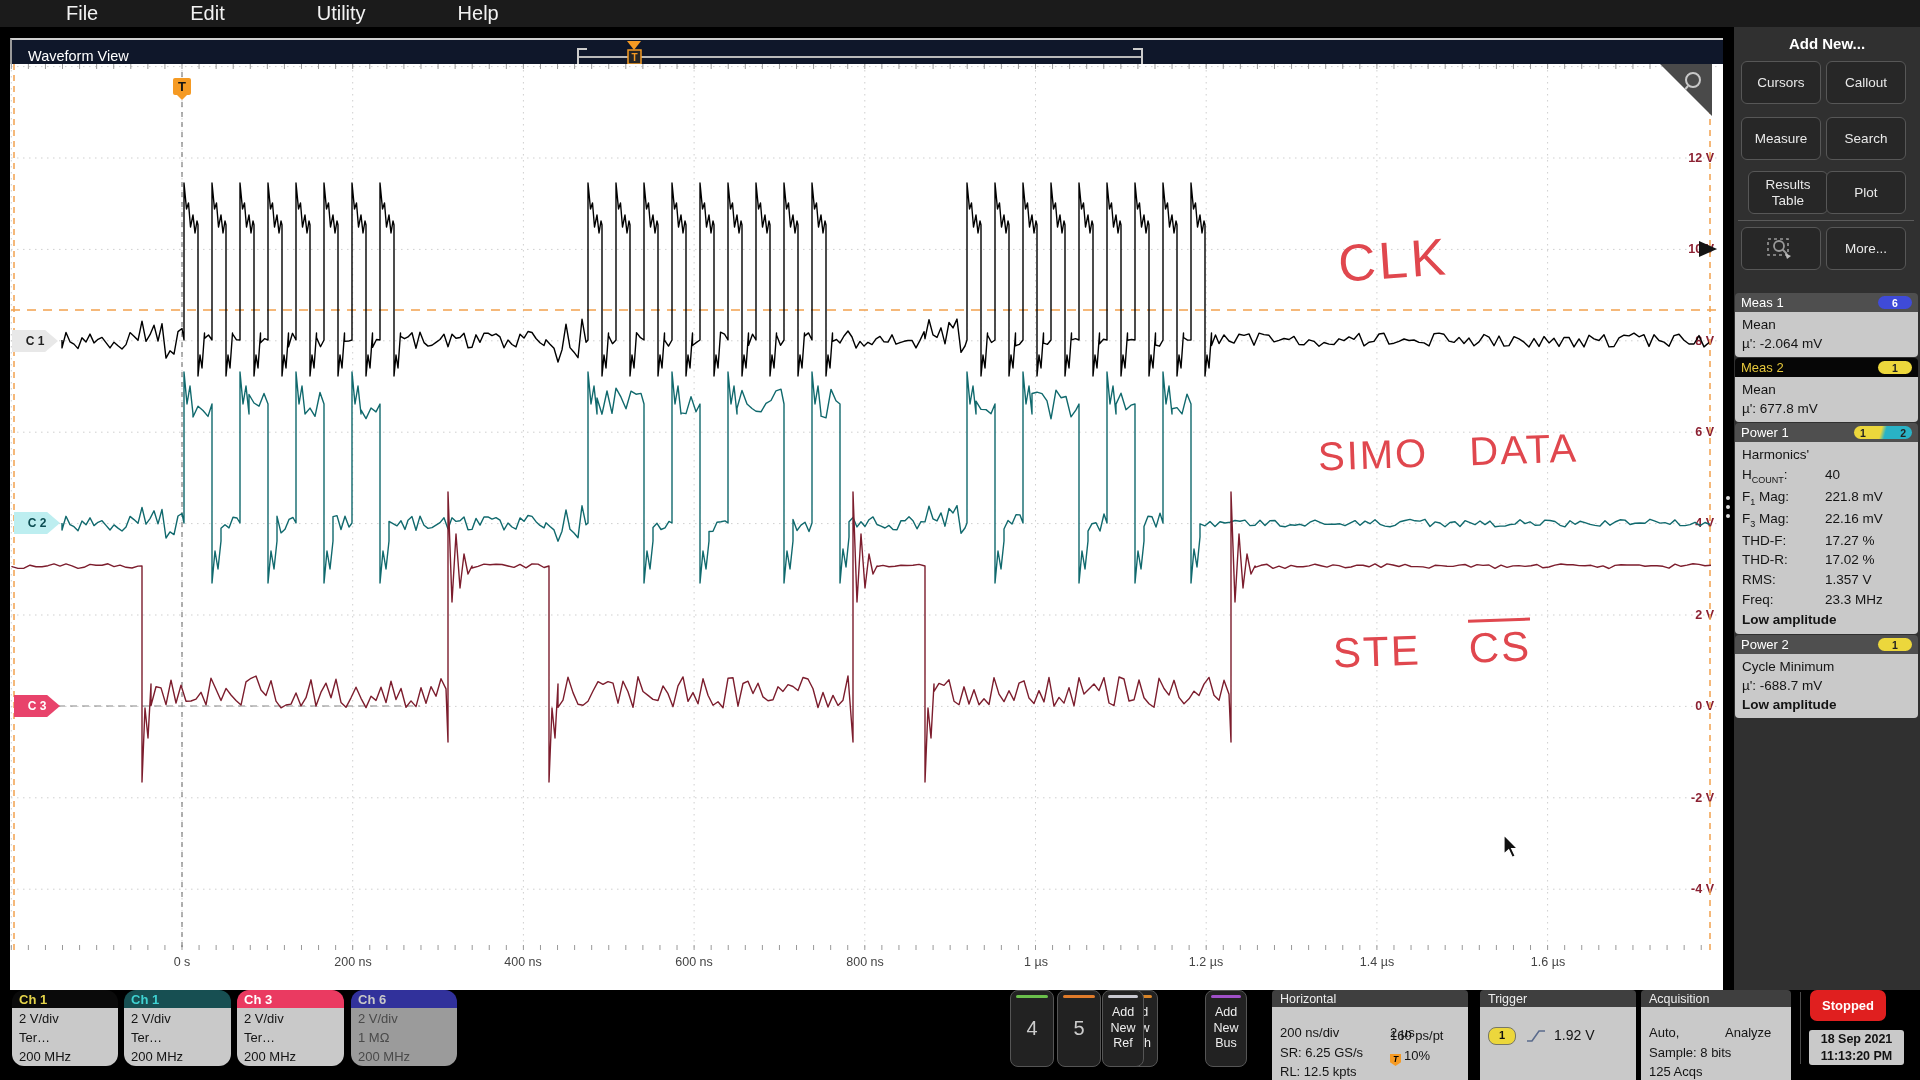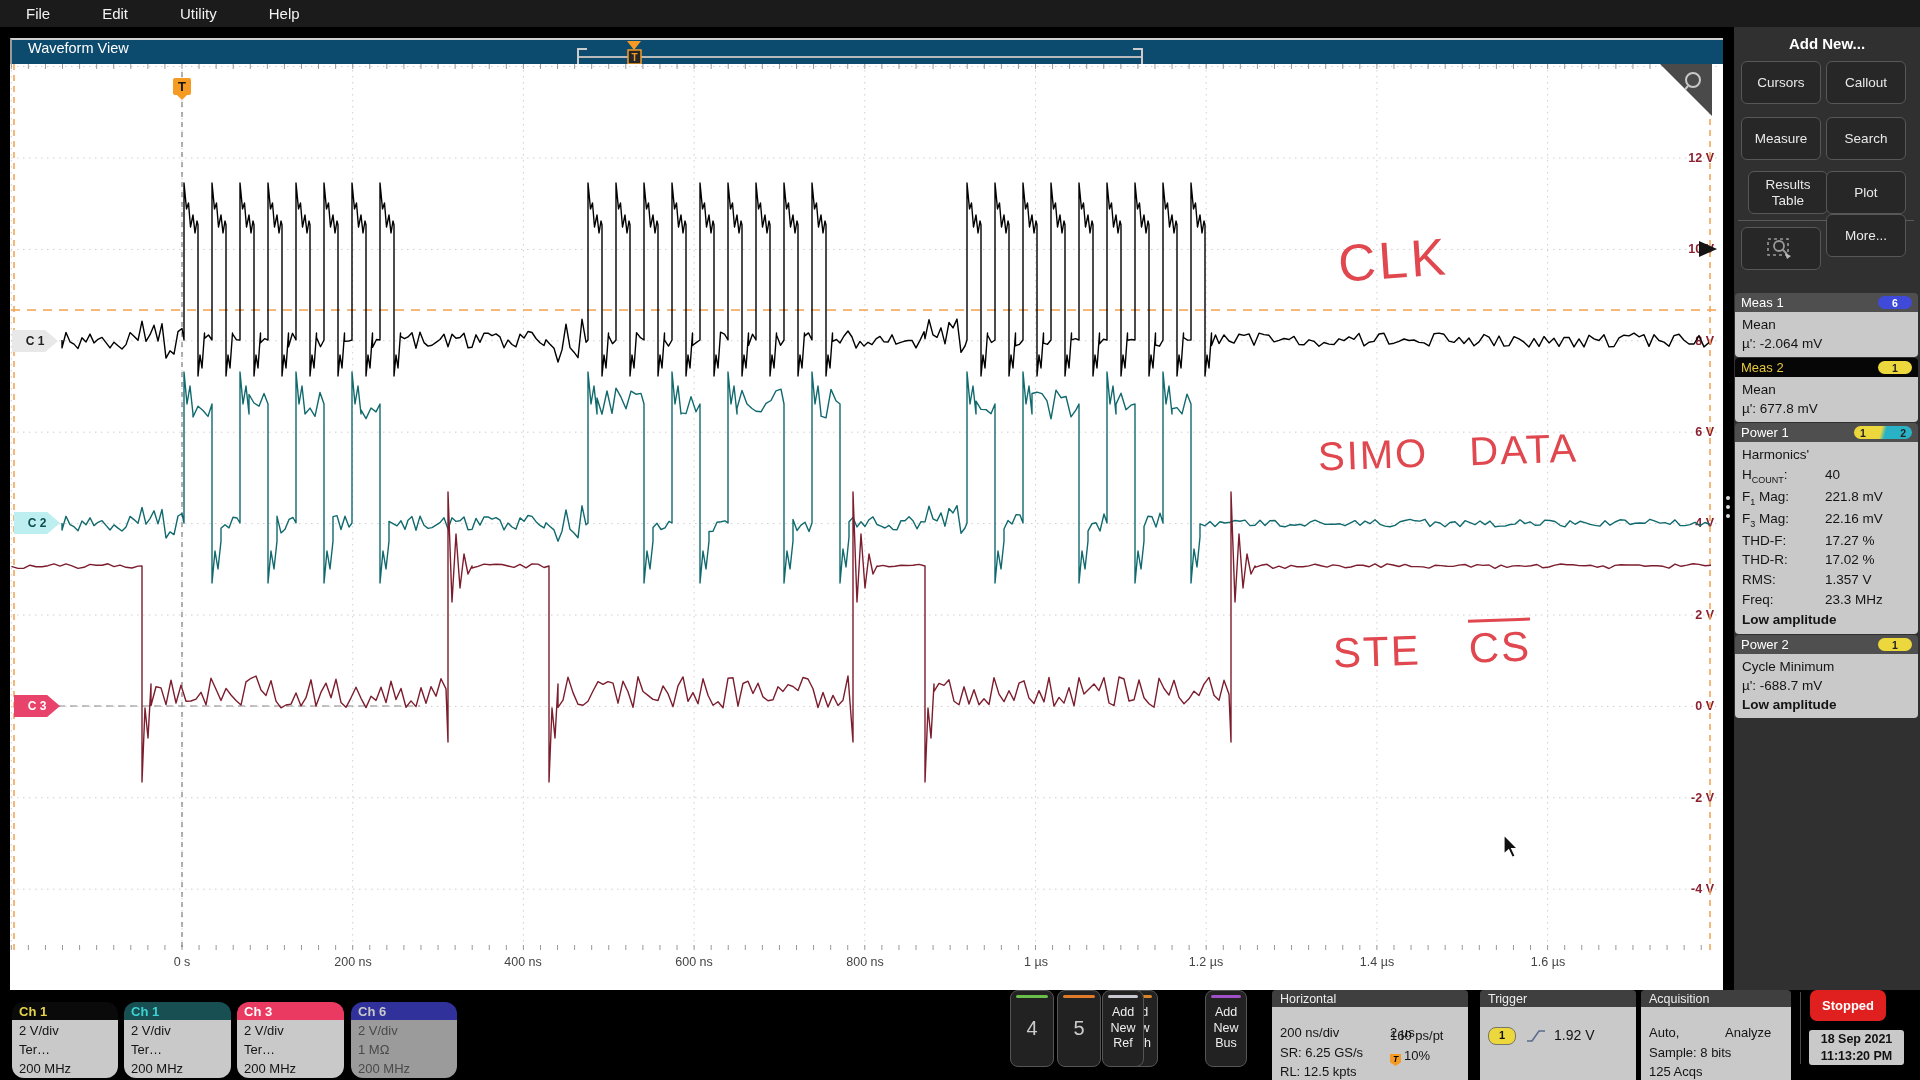--- a/index.html
+++ b/index.html
@@ -1,25 +1,25 @@
 <!DOCTYPE html>
 <html><head>
 <meta charset="utf-8">
 <style>
   html,body{margin:0;padding:0;background:#000;}
   .screen{position:relative;width:1920px;height:1080px;background:#000;overflow:hidden;
           font-family:"Liberation Sans",sans-serif;}
   
   .menubar{position:absolute;left:0;top:0;width:1920px;height:27px;background:#1b1b1b;
            display:flex;align-items:center;gap:52px;padding-left:26px;box-sizing:border-box;}
-  .menubar span{color:#f2f2f2;font-size:15px;cursor:default;}
-  
-  .tabbar{position:absolute;left:10px;top:38px;width:1713px;height:26px;background:#0c4a6e;
+  .menubar span{color:#f2f2f2;font-size:20px;cursor:default;margin-left:40px;}
+  
+  .tabbar{position:absolute;left:10px;top:38px;width:1713px;height:26px;background:#0f172a;
           border-top:2px solid #cfcfcf;border-left:2px solid #9a9a9a;box-sizing:border-box;
-          display:flex;align-items:flex-start;}
+          display:flex;align-items:flex-end;}
   .tabbar span{color:#fff;font-size:14.5px;padding-left:16px;}
   
   .plot{position:absolute;left:10px;top:64px;width:1713px;height:926px;background:#fff;}
   #wave-svg{position:absolute;left:0;top:0;pointer-events:none;}
   
   .chbadge{position:absolute;width:46px;height:22px;display:flex;align-items:center;justify-content:center;
            font-size:12px;font-weight:700;clip-path:polygon(0 0,72% 0,100% 50%,72% 100%,0 100%);}
   
   .trigflag{position:absolute;left:163px;top:14px;width:18px;height:17px;background:#f59a23;border-radius:2px;
             color:#141414;font-size:13px;font-weight:700;display:flex;align-items:center;justify-content:center;}
@@ -53,21 +53,21 @@
   .pill.blue{background:#3f4bd8;}
   .pill.yellow{background:#ecd73c;color:#222;}
   .pill2{margin-left:auto;width:46px;height:13px;border-radius:7px;font-size:10.5px;font-weight:700;color:#222;
          background:linear-gradient(105deg,#ecd73c 46%,#29b2c6 54%);display:flex;align-items:center;justify-content:space-between;padding:0 6px;}
   .prow{display:flex;}
   .prow .val{margin-left:auto;width:86px;text-align:left;}
   .prow sub{font-size:9px;}
   .bold{font-weight:700;}
   
   .bottombar{position:absolute;left:0;top:990px;width:1920px;height:90px;background:#000;}
-  .chpanel{position:absolute;top:0;height:76px;border-radius:12px;overflow:hidden;margin-top:12px;}
+  .chpanel{position:absolute;top:0;height:76px;border-radius:12px;overflow:hidden;}
   .ch-head{height:18px;font-size:13px;font-weight:700;display:flex;align-items:center;padding:0 7px;}
   .ch-body{height:58px;font-size:13px;line-height:1.45;padding:2px 7px;box-sizing:border-box;}
   .numbtn{position:absolute;top:0;width:44px;height:77px;background:#222;border:1px solid #555;border-radius:8px;
           box-sizing:border-box;color:#ccc;font-size:20px;display:flex;align-items:center;justify-content:center;}
   .numbtn .stripe,.addbtn .stripe{position:absolute;left:5px;right:5px;top:4px;height:3px;border-radius:2px;}
   .addbtn{position:absolute;top:0;width:42px;height:77px;background:#222;border:1px solid #555;border-radius:8px;
           box-sizing:border-box;color:#eee;font-size:12.5px;line-height:1.25;display:flex;align-items:center;justify-content:center;text-align:center;}
   .bbdiv{position:absolute;top:2px;width:1px;height:72px;background:#4a4a4a;}
   .infopanel{position:absolute;top:0;border-radius:4px;overflow:hidden;}
   .ip-head{height:17px;background:#3f3f3f;color:#eee;font-size:12.5px;display:flex;align-items:center;padding:0 8px;}
@@ -397,21 +397,21 @@
     <div class="sbtn" style="left:92px;top:144px;">Plot</div>
     <div class="sep"></div>
     <div class="sbtn" style="left:7px;top:200px;">
       <svg width="30" height="26" viewBox="0 0 30 26">
         <rect x="2" y="3" width="20" height="16" fill="none" stroke="#999" stroke-width="1.6" stroke-dasharray="3 3"></rect>
         <circle cx="13" cy="10" r="5" fill="none" stroke="#999" stroke-width="1.8"></circle>
         <line x1="16.5" y1="13.5" x2="21" y2="18" stroke="#999" stroke-width="1.8"></line>
         <polygon points="19,17 25,20 21,23" fill="#bbb"></polygon>
       </svg>
     </div>
-    <div class="sbtn" style="left:92px;top:187px;">More...</div>
+    <div class="sbtn" style="left:92px;top:200px;">More...</div>
 
     <div class="badgepanel" style="top:266px;">
       <div class="bp-head">
           <span>Meas 1</span>
         <span class="pill blue">6</span>
         </div>
       <div class="bp-body">
         <div>Mean</div>
         <div>µ': -2.064 mV</div>
       </div>

